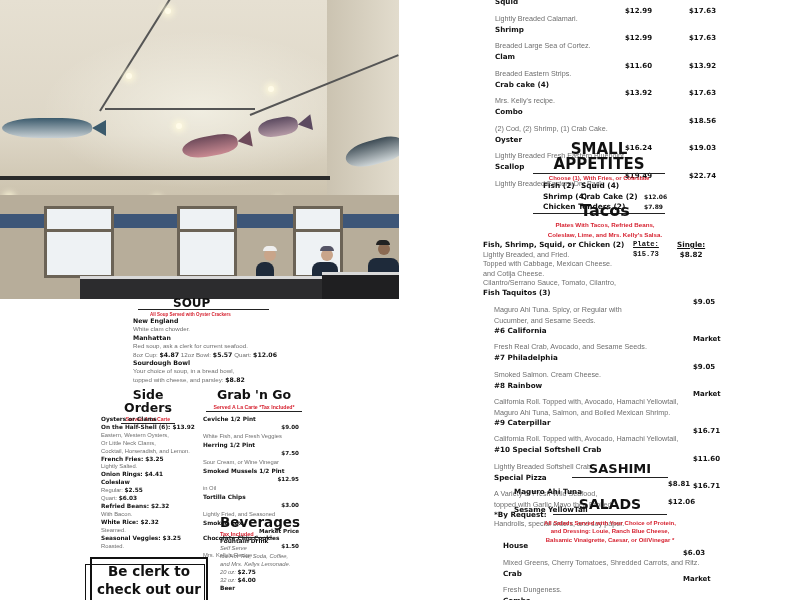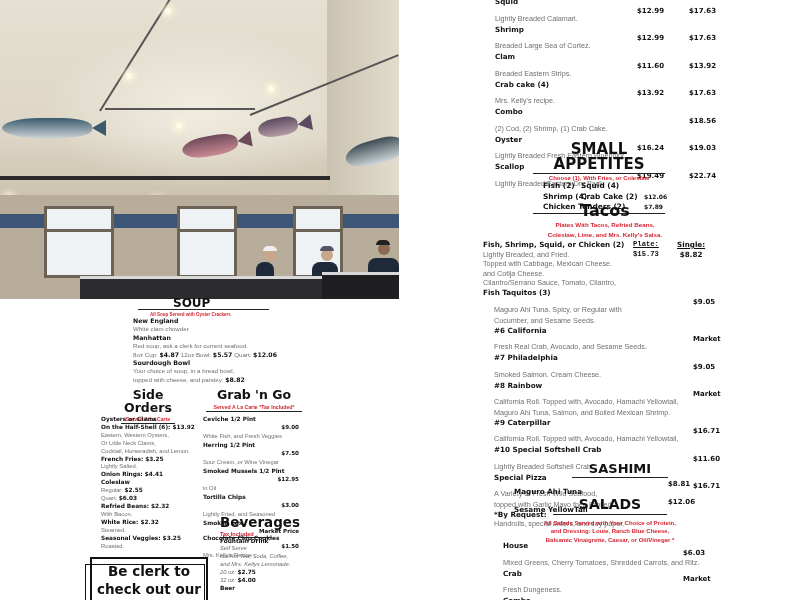--- a/index.html
+++ b/index.html
@@ -39,21 +39,21 @@
   .menu-block { position: absolute; }
   .sec-title { font-family: "DejaVu Sans", sans-serif; font-weight: bold; color: #111; text-align: center; line-height: 1; }
   .sec-sub { color: #d62230; font-weight: bold; text-align: center; }
   .iname { font-family: "DejaVu Sans", sans-serif; font-weight: bold; font-size: 7.2px; color: #111; line-height: 9.5px; white-space: nowrap; }
   .idesc { font-family: "Liberation Sans", sans-serif; font-size: 7.2px; color: #6e6e6e; line-height: 9.5px; white-space: nowrap; }
   .price { font-family: "DejaVu Sans", sans-serif; font-weight: bold; font-size: 7px; color: #111; line-height: 9.5px; white-space: nowrap; }
   .row { position: relative; }
 
   
   #fried { left: 495px; top: -3px; width: 240px; }
-  #fried .p1 { position: absolute; left: 142px; text-align: right; }
+  #fried .p1 { position: absolute; left: 130px; text-align: right; }
   #fried .p2 { position: absolute; left: 194px; }
 
   
   #small { left: 533px; top: 142px; width: 132px; }
   #small .sec-title { font-size: 15px; padding-bottom: 1px; border-bottom: 1px solid #222; }
   #small .sec-sub { font-size: 6px; margin-top: 1px; }
   #small .line { font-family: "DejaVu Sans", sans-serif; font-weight: bold; font-size: 7.4px; line-height: 10.5px; white-space: nowrap; position: relative; padding-left: 10px; }
   #small .line .c2 { position: absolute; left: 48px; }
   #small .line .pr { position: absolute; left: 111px; font-size: 6px; }
   #small .last { border-bottom: 1px solid #222; }

